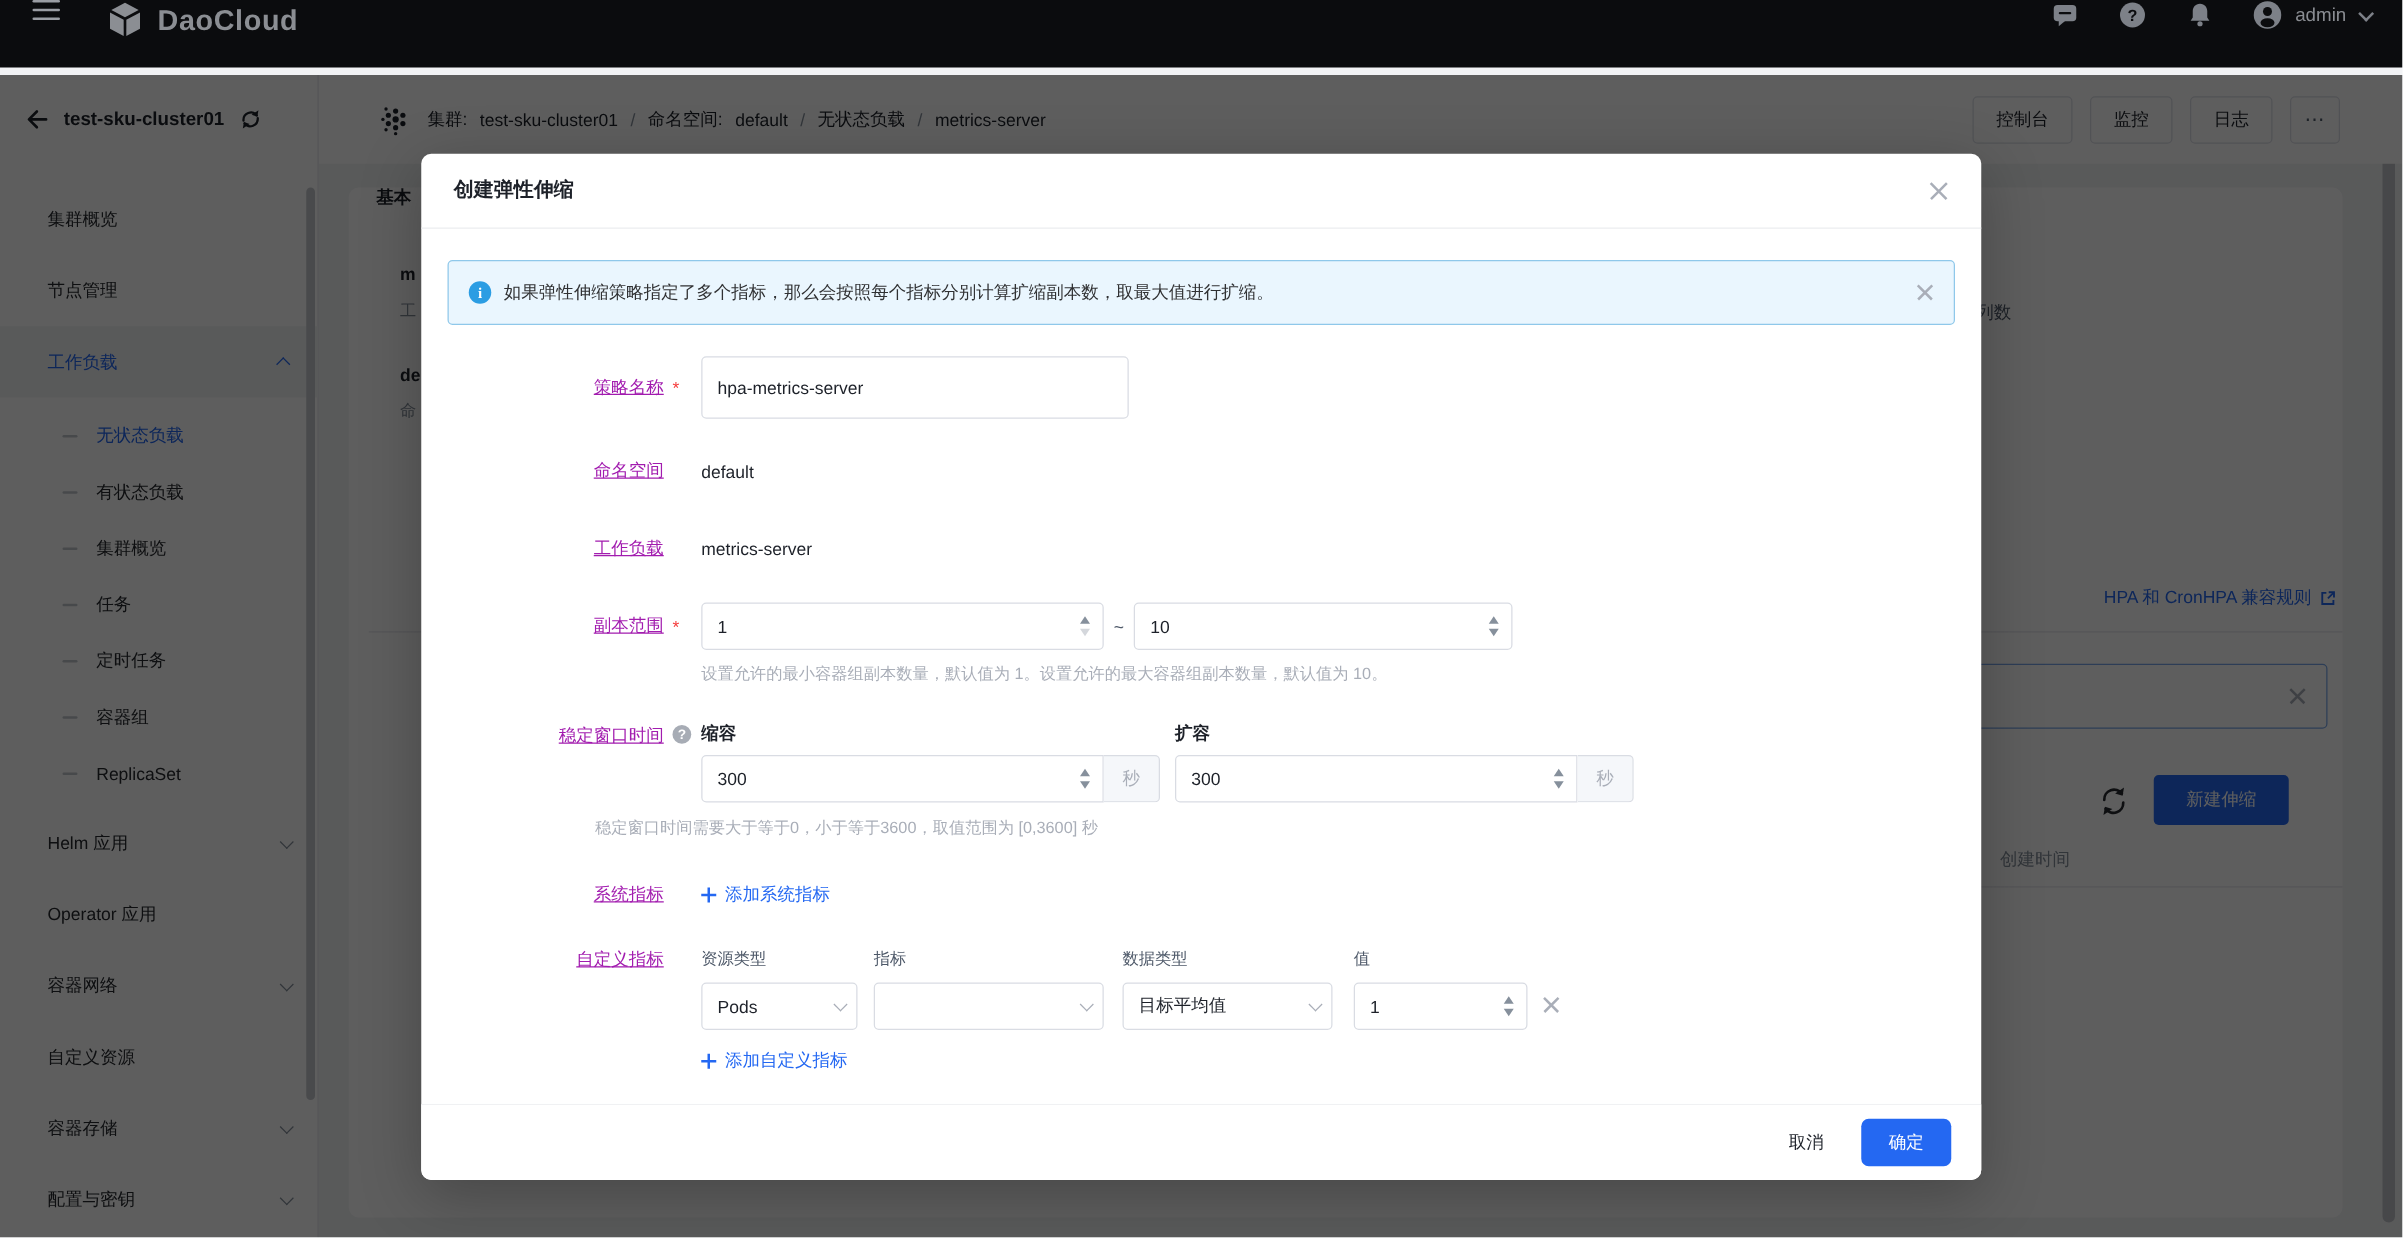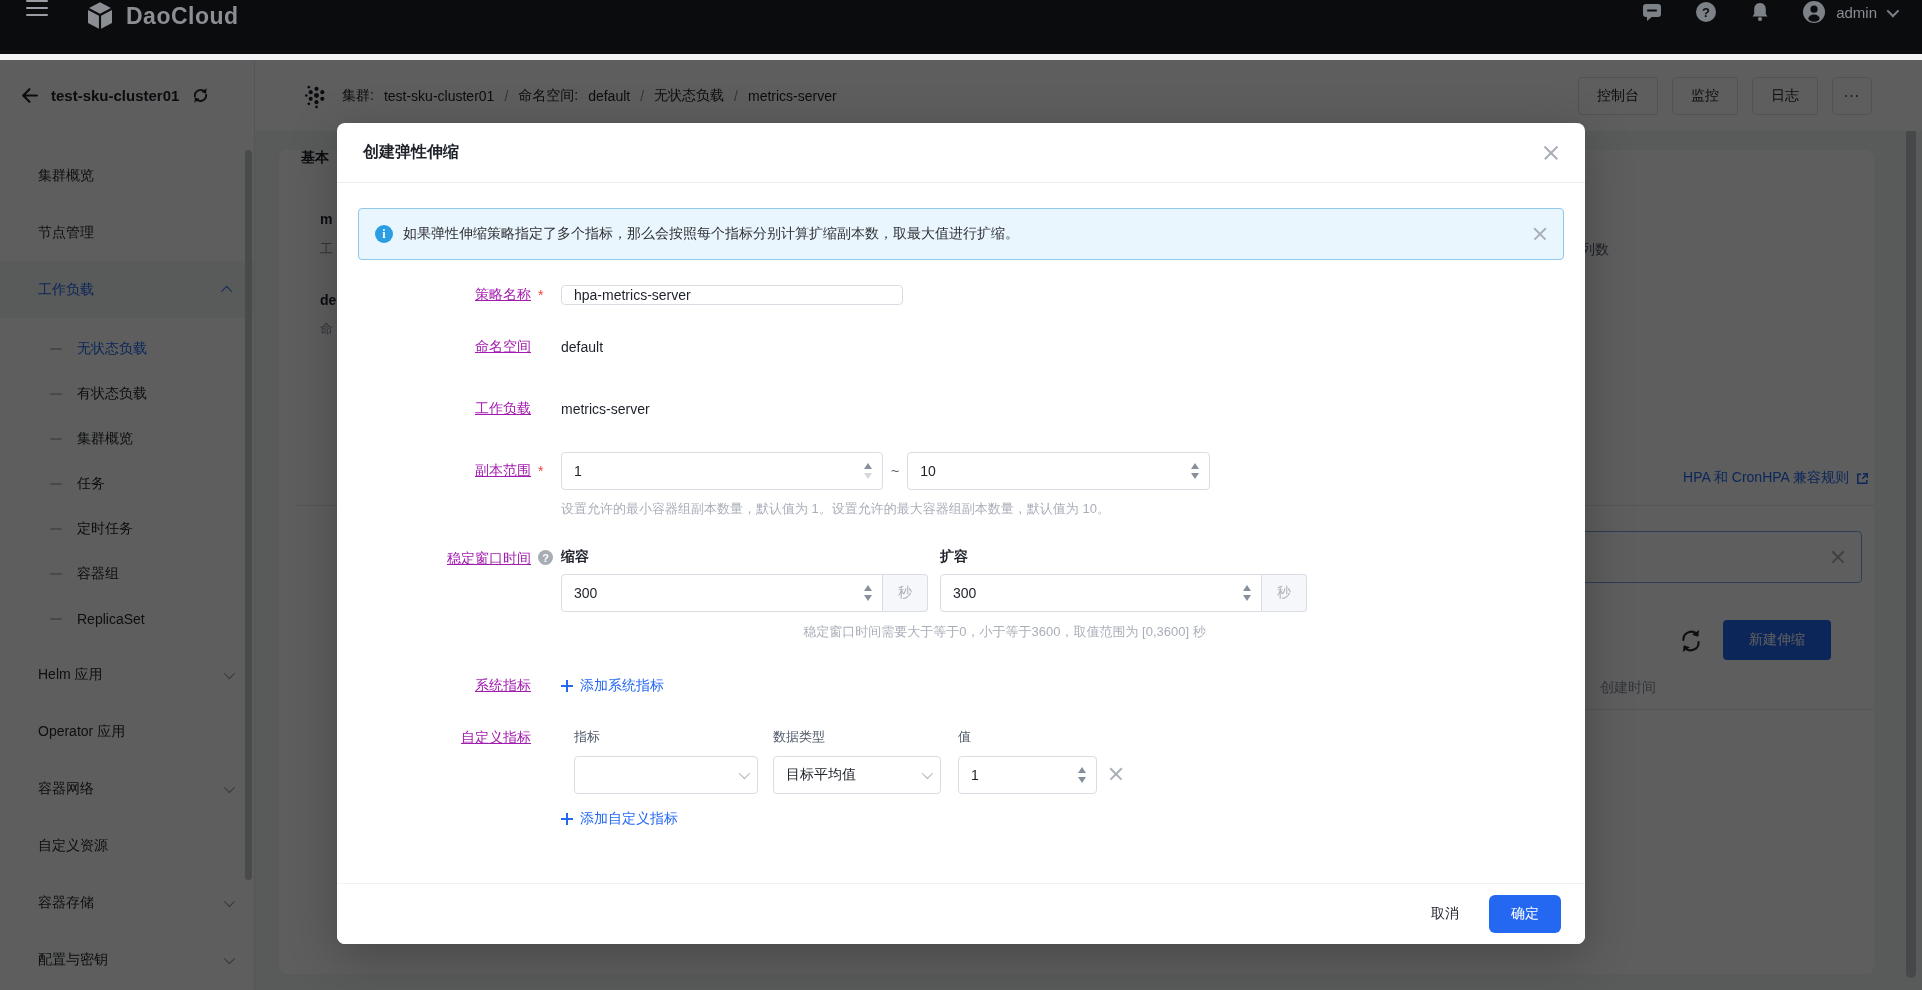--- a/index.html
+++ b/index.html
@@ -98,36 +98,36 @@
   .ml-auto { margin-left:auto; }
 
   .row { display:flex; align-items:center; }
   .f-label { width:173px; text-align:right; font-size:14px; color:#a21caf; flex:none;text-decoration:underline; }
   .f-suffix { width:30px; padding-left:7px; flex:none; display:flex; align-items:center; }
   .req { color:#f53f3f; font-size:14px; }
   .help-icon { width:15px; height:15px; border-radius:50%; background:#a7acb5; color:#fff; font-size:11px;
     font-weight:700; display:flex; align-items:center; justify-content:center; }
   .f-value { font-size:14px; color:#1d2129; }
 
-  .text-input { width:342px; height:20px; border:1px solid #d9dce3; border-radius:4px; padding:0 12px;
+  .text-input { width:342px; height:50px; border:1px solid #d9dce3; border-radius:4px; padding:0 12px;
     font-size:14px; color:#1d2129; font-family:inherit; outline:none; background:#fff; }
 
   .spin-input { display:flex; align-items:center; border:1px solid #d9dce3; border-radius:4px; height:38px; background:#fff; }
   .spin-input input { border:none; outline:none; flex:1; min-width:0; padding:0 0 0 12px; font-size:14px; color:#1d2129; font-family:inherit; background:transparent; }
   .spin { width:28px; display:flex; flex-direction:column; align-items:center; justify-content:center; gap:4px; flex:none; cursor:pointer; }
   .tri-up { width:0; height:0; border-left:4.5px solid transparent; border-right:4.5px solid transparent; border-bottom:6px solid #86909c; }
   .tri-down { width:0; height:0; border-left:4.5px solid transparent; border-right:4.5px solid transparent; border-top:6px solid #86909c; }
   .tri-down.dis { border-top-color:#d4d7dc; }
   .w-replica1 { width:322px; }
   .w-replica2 { width:303px; }
   .tilde { margin:0 8px; color:#4e5969; font-size:14px; }
 
   .hint { font-size:13px; color:#a9aeb8; }
   .hint-replica { margin:10px 0 0 203px; }
-  .hint-window  { margin:11px 0 0 87px;text-align:center; }
+  .hint-window  { margin:11px 0 0 118px; }
 
   .win-group { display:flex; flex-direction:column; }
   .win-sublabel { font-size:14px; font-weight:600; color:#1d2129; margin-bottom:8px; }
   .win-input-group { display:flex; align-items:stretch; }
   .win-spin { width:322px; border-radius:4px 0 0 4px; }
   .addon { width:45px; background:#f5f7fa; border:1px solid #d9dce3; border-left:none; border-radius:0 4px 4px 0;
     display:flex; align-items:center; justify-content:center; font-size:14px; color:#a9aeb8; }
 
   .add-link { display:flex; align-items:center; gap:7px; color:#2468f2; font-size:14px; cursor:pointer; }
   .plus-icon { width:12px; height:12px; position:relative; }
@@ -448,20 +448,27 @@
       <span class="add-link">
         <span class="plus-icon"></span>
         <span>添加系统指标</span>
       </span>
     </div>
 
     <div class="row mt-33 al-start">
       <span class="f-label" style="padding-top:1px;">自定义指标</span>
       <span class="f-suffix"></span>
       <div class="cm-cols">
+        <div class="cm-col w-c1">
+          <span class="cm-label">资源类型</span>
+          <div class="select">
+            <span>Pods</span>
+            <span class="sel-chev"></span>
+          </div>
+        </div>
         <div class="cm-col w-c2">
           <span class="cm-label">指标</span>
           <div class="select">
             <span></span>
             <span class="sel-chev"></span>
           </div>
         </div>
         <div class="cm-col w-c3">
           <span class="cm-label">数据类型</span>
           <div class="select">

